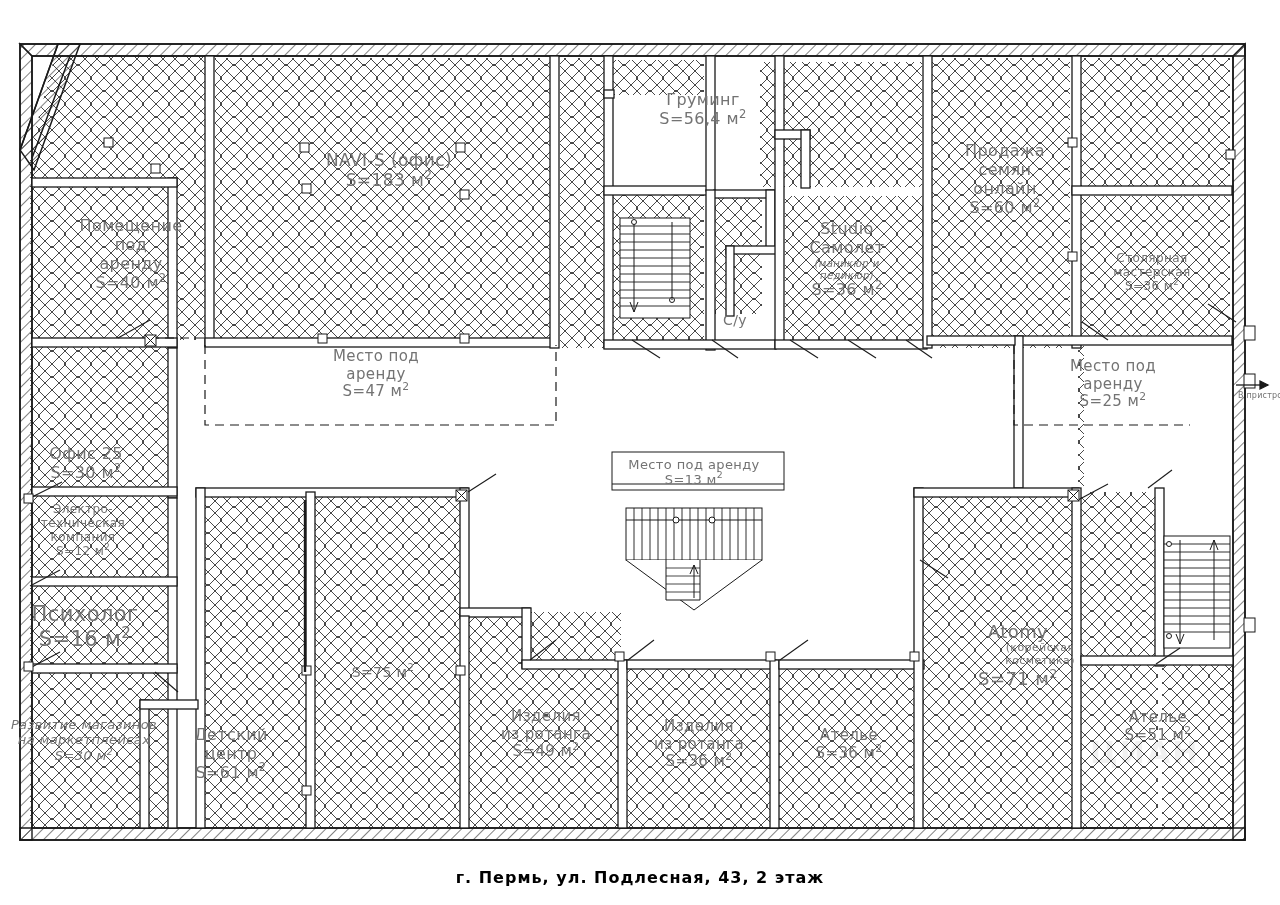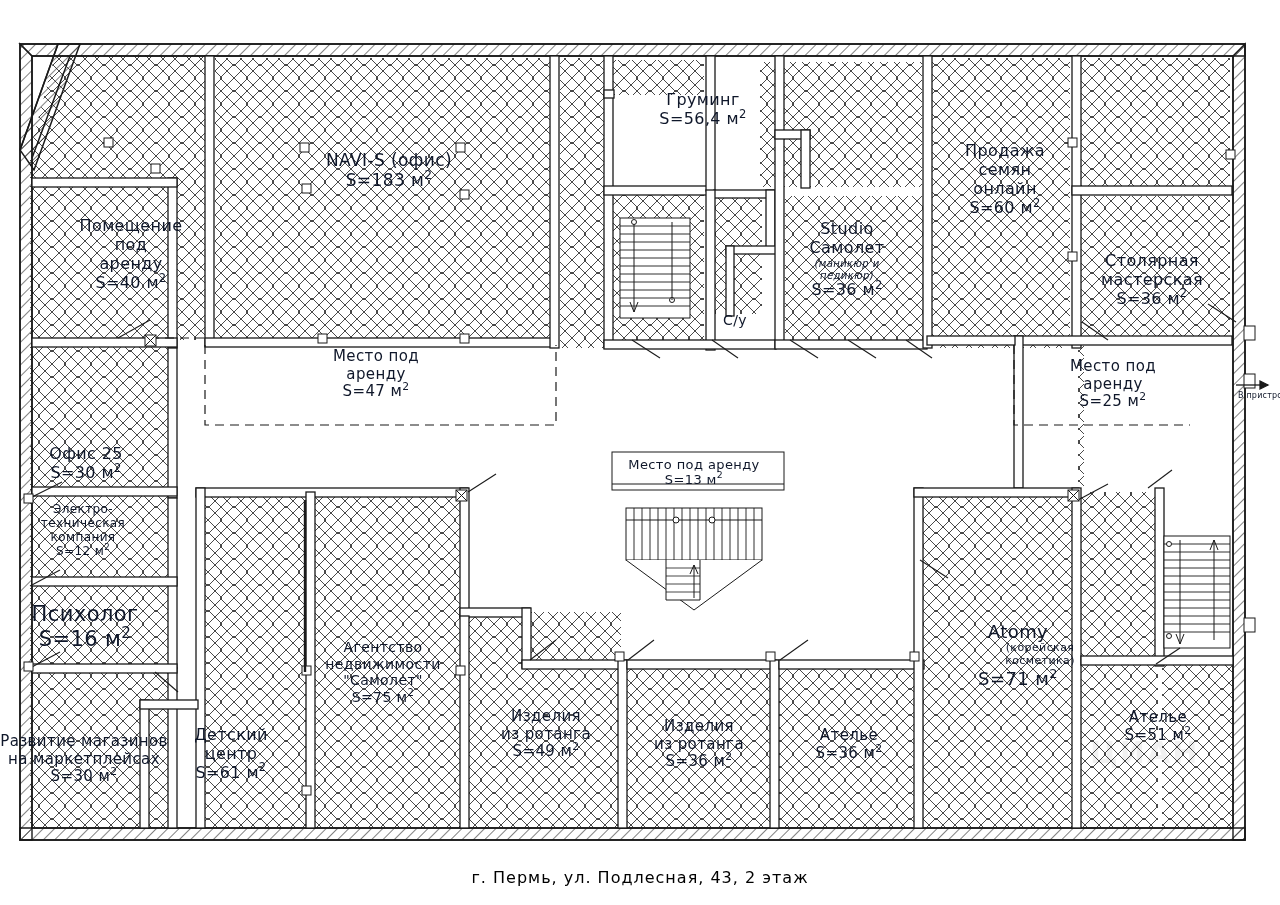--- a/index.html
+++ b/index.html
@@ -20,35 +20,36 @@
     left: 0;
     top: 0;
     width: 1280px;
     height: 905px;
   }
   .lbl {
     position: absolute;
     text-align: center;
     line-height: 1.18;
     white-space: pre;
-    color: #0f172a;
+    color: #737373;
     font-family: "DejaVu Sans", sans-serif;
     letter-spacing: 0.4px;
     transform: translate(-50%, -50%);
     pointer-events: none;
   }
   .lbl sup { font-size: 0.72em; vertical-align: super; line-height: 0; }
   .caption {
     position: absolute;
     left: 50%;
     top: 868px;
     transform: translateX(-50%);
     font-size: 16px;
     letter-spacing: 1px;
     white-space: pre;
+    font-weight: bold;
   }
   .wm {
     position: absolute;
     color: rgba(0,0,0,0.055);
     font-size: 30px;
     font-weight: bold;
     letter-spacing: 2px;
     pointer-events: none;
   }
 </style>
@@ -328,46 +329,44 @@
     <path d="M 1268 385 L 1260 381 L 1260 389 Z"></path>
   </g>
 </svg>
 
 <div id="labels">
     <div class="lbl" style="left: 389px; top: 170px; font-size: 17px;"><div>NAVI-S (офис)</div><div>S=183 м<sup>2</sup></div></div>
     <div class="lbl" style="left: 703px; top: 110px; font-size: 16px;"><div>Груминг</div><div>S=56,4 м<sup>2</sup></div></div>
     <div class="lbl" style="left: 1005px; top: 180px; font-size: 16px;"><div>Продажа
 семян
 онлайн</div><div>S=60 м<sup>2</sup></div></div>
-    <div class="lbl" style="left: 1152px; top: 280px; font-size: 16px;"><div>Столярная
+    <div class="lbl" style="left: 1152px; top: 272px; font-size: 12px;"><div>Столярная
 мастерская</div><div>S=36 м<sup>2</sup></div></div>
     <div class="lbl" style="left: 847px; top: 260px; font-size: 16px;"><div>Studio
 Самолет</div><div style="font-size: 10px; font-style: italic;">(маникюр и
 педикюр)</div><div>S=36 м<sup>2</sup></div></div>
     <div class="lbl" style="left: 735px; top: 320px; font-size: 14px;"><div>С/у</div></div>
     <div class="lbl" style="left: 131px; top: 255px; font-size: 16px;"><div>Помещение
 под
 aренду</div><div>S=40 м<sup>2</sup></div></div>
     <div class="lbl" style="left: 376px; top: 375px; font-size: 15px;"><div>Место под
 aренду</div><div>S=47 м<sup>2</sup></div></div>
     <div class="lbl" style="left: 1113px; top: 385px; font-size: 15px;"><div>Место под
 aренду</div><div>S=25 м<sup>2</sup></div></div>
     <div class="lbl" style="left: 694px; top: 472px; font-size: 13px;"><div>Место под аренду</div><div>S=13 м<sup>2</sup></div></div>
     <div class="lbl" style="left: 86px; top: 417px; font-size: 16px; margin-top: 47px;"><div>Офис 25</div><div>S=30 м<sup>2</sup></div></div>
     <div class="lbl" style="left: 83px; top: 530px; font-size: 12px;"><div>Электро-
 техническая
 компания</div><div>S=12 м<sup>2</sup></div></div>
     <div class="lbl" style="left: 85px; top: 627px; font-size: 21px;"><div>Психолог</div><div>S=16 м<sup>2</sup></div></div>
-    <div class="lbl" style="left: 84px; top: 760px; font-size: 15px;"><div>Развитие магазинов
+    <div class="lbl" style="left: 84px; top: 740px; font-size: 13px; font-style: italic;"><div>Развитие магазинов
 на маркетплейсах</div><div>S=30 м<sup>2</sup></div></div>
     <div class="lbl" style="left: 231px; top: 754px; font-size: 16px;"><div>Детский
 центр</div><div>S=61 м<sup>2</sup></div></div>
-    <div class="lbl" style="left: 383px; top: 672px; font-size: 14px;"><div>Агентство
-недвижимости
-"Самолет"</div><div>S=75 м<sup>2</sup></div></div>
+    <div class="lbl" style="left: 383px; top: 672px; font-size: 14px;"><div>S=75 м<sup>2</sup></div></div>
     <div class="lbl" style="left: 546px; top: 735px; font-size: 15px;"><div>Изделия
 из ротанга</div><div>S=49 м<sup>2</sup></div></div>
     <div class="lbl" style="left: 699px; top: 745px; font-size: 15px;"><div>Изделия
 из ротанга</div><div>S=36 м<sup>2</sup></div></div>
     <div class="lbl" style="left: 849px; top: 745px; font-size: 15px;"><div>Ателье</div><div>S=36 м<sup>2</sup></div></div>
     <div class="lbl" style="left: 1018px; top: 655px; font-size: 18px;"><div>Atomy</div><div style="font-size: 11px; margin-left: 44px;">(корейская
 косметика)</div><div>S=71 м<sup>2</sup></div></div>
     <div class="lbl" style="left: 1158px; top: 727px; font-size: 15px;"><div>Ателье</div><div>S=51 м<sup>2</sup></div></div>
   </div>
 

